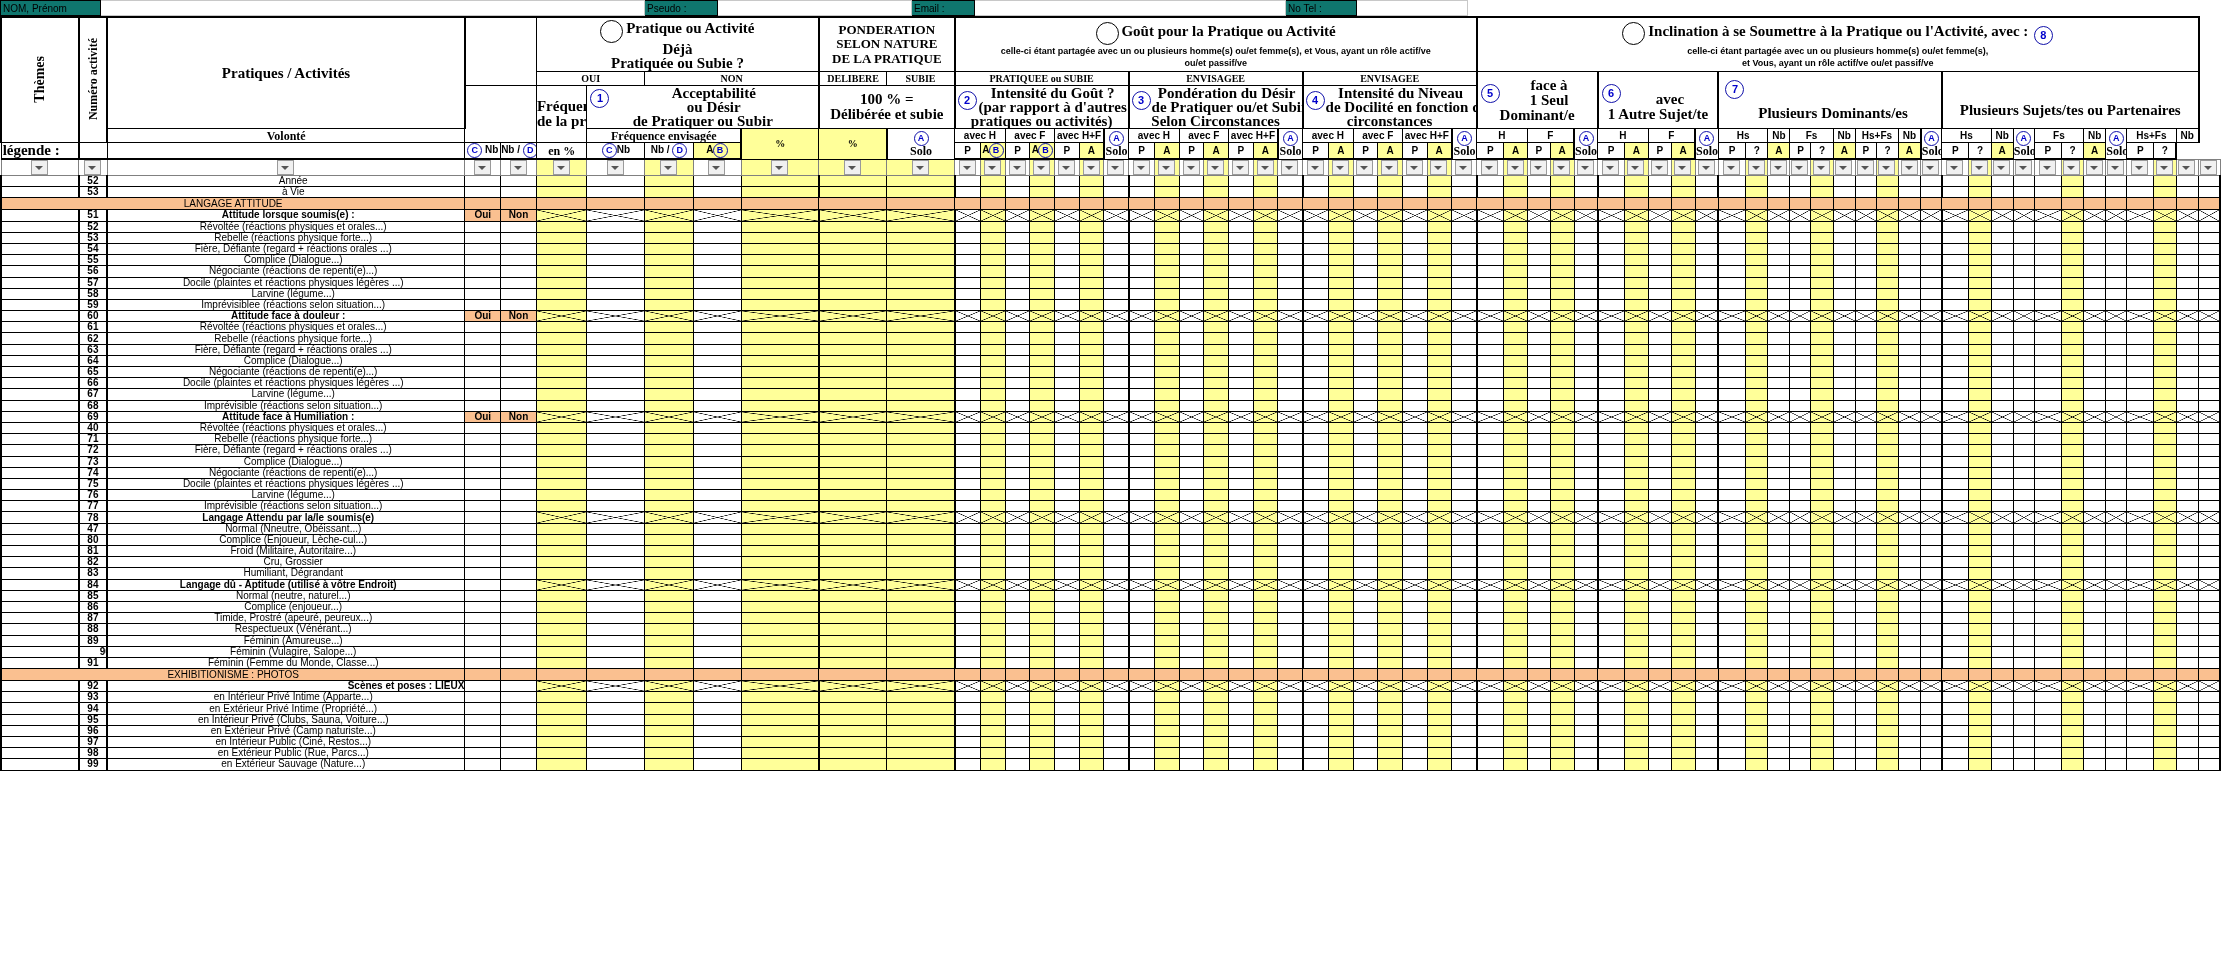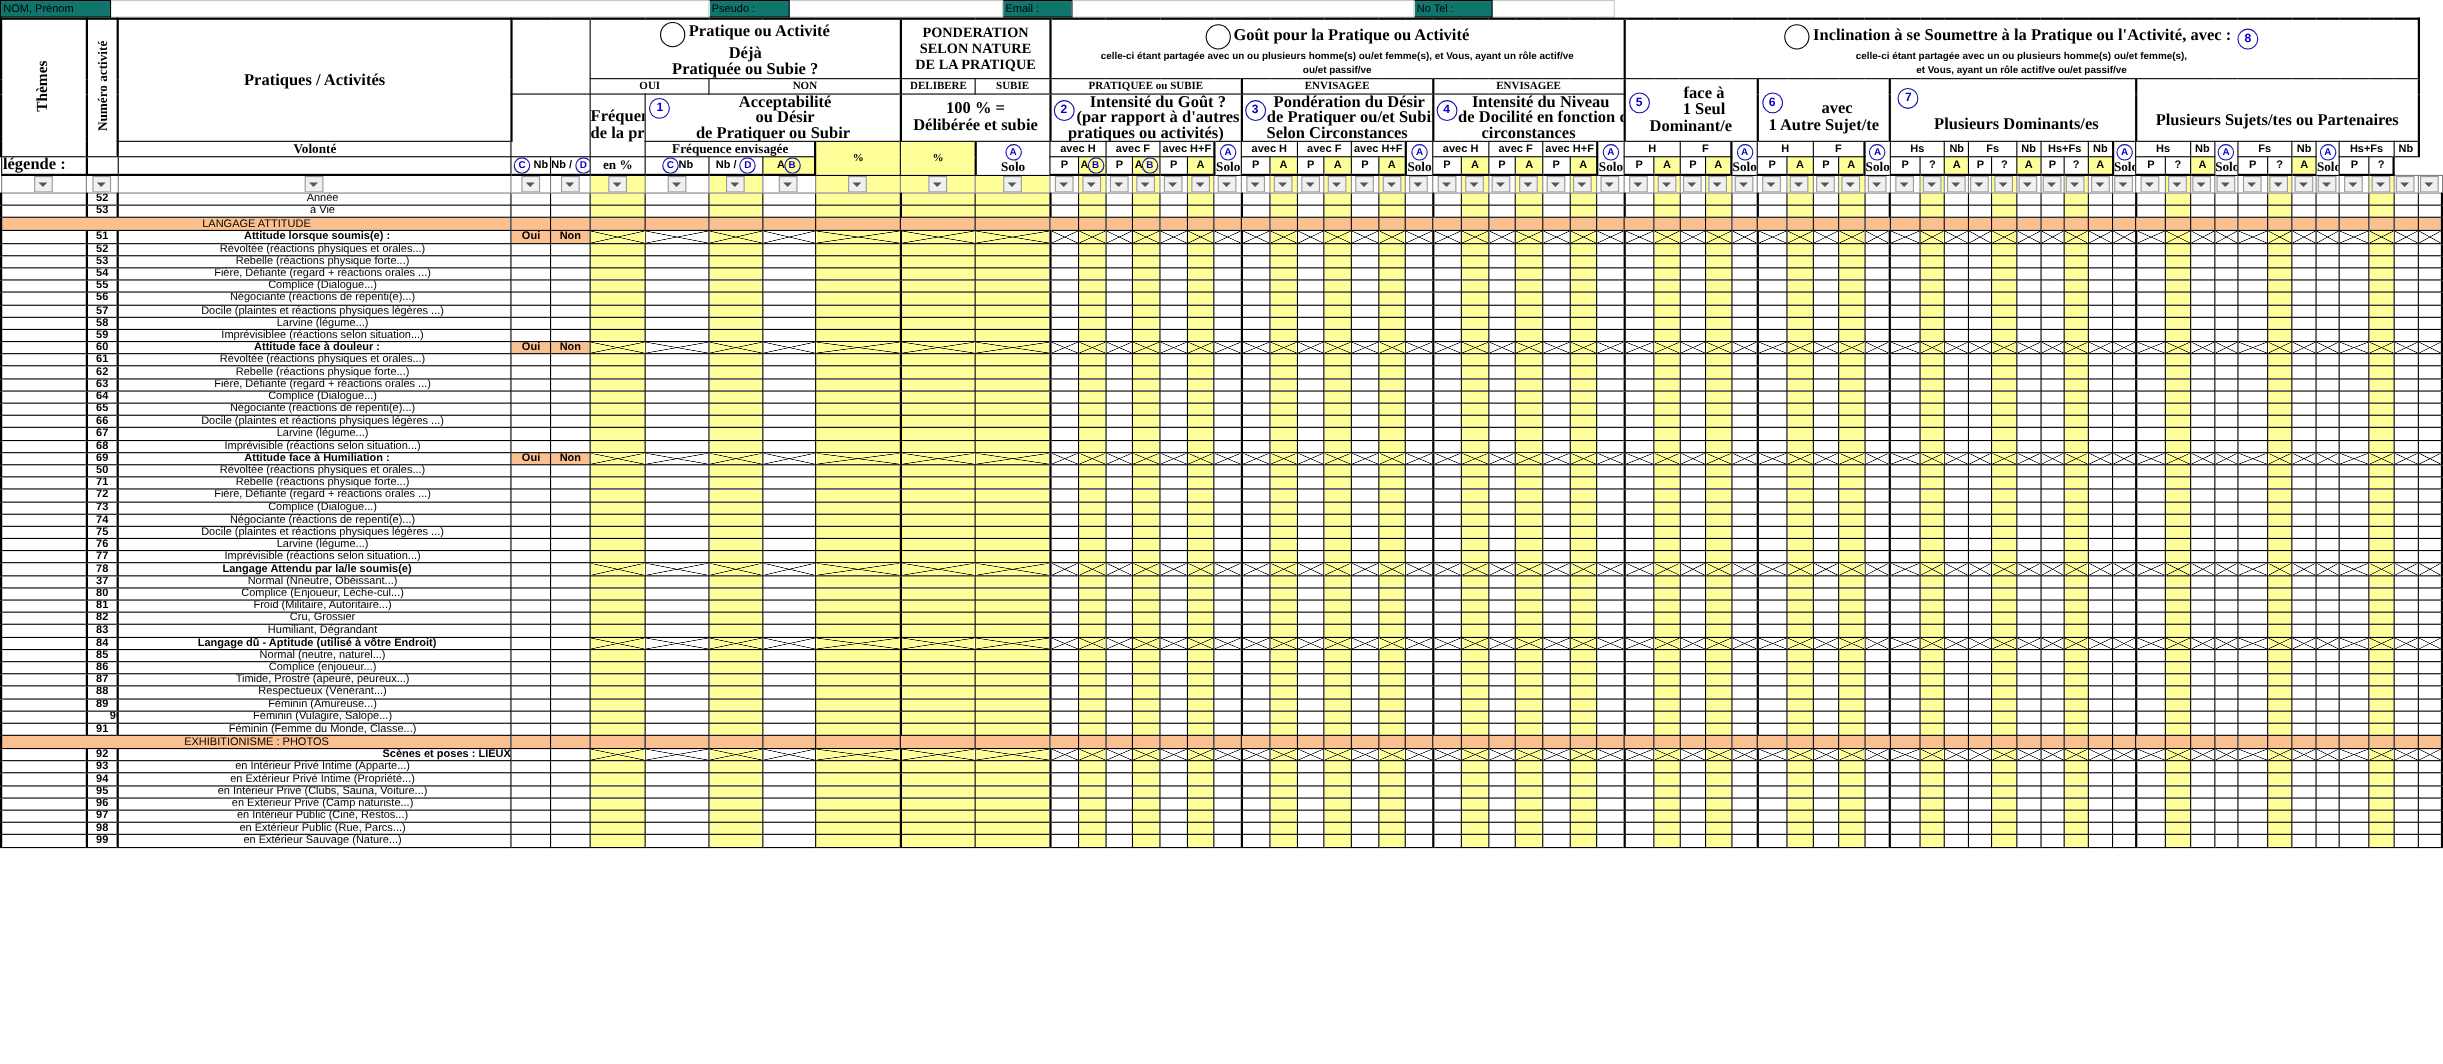--- a/index.html
+++ b/index.html
@@ -1953,21 +1953,21 @@
         <td class="yel xcell"></td>
         <td class="xcell"></td>
         <td class="xcell"></td>
         <td class="xcell"></td>
         <td class="yel xcell"></td>
         <td class="xcell"></td>
         <td class="thick-r xcell"></td>
       </tr>
       <tr class="datarow">
         <td class="thick-l" style="border-right: 2px solid rgb(0, 0, 0);"></td>
-        <td class="num" style="border-right: 2px solid rgb(0, 0, 0);">50</td>
+        <td class="num" style="border-right: 2px solid rgb(0, 0, 0);">40</td>
         <td class="lbl ind" style="border-right: 1px solid rgb(0, 0, 0);">Révoltée (réactions physiques et orales...)</td>
         <td></td>
         <td></td>
         <td class="yel"></td>
         <td></td>
         <td class="yel"></td>
         <td></td>
         <td class="yel"></td>
         <td class="yel thick-l"></td>
         <td class="yel"></td>
@@ -2556,21 +2556,21 @@
         <td class="yel xcell"></td>
         <td class="xcell"></td>
         <td class="xcell"></td>
         <td class="xcell"></td>
         <td class="yel xcell"></td>
         <td class="xcell"></td>
         <td class="thick-r xcell"></td>
       </tr>
       <tr class="datarow">
         <td class="thick-l" style="border-right: 2px solid rgb(0, 0, 0);"></td>
-        <td class="num" style="border-right: 2px solid rgb(0, 0, 0);">37</td>
+        <td class="num" style="border-right: 2px solid rgb(0, 0, 0);">47</td>
         <td class="lbl ind" style="border-right: 1px solid rgb(0, 0, 0);">Normal (Nneutre, Obéissant...)</td>
         <td></td>
         <td></td>
         <td class="yel"></td>
         <td></td>
         <td class="yel"></td>
         <td></td>
         <td class="yel"></td>
         <td class="yel thick-l"></td>
         <td class="yel"></td>

